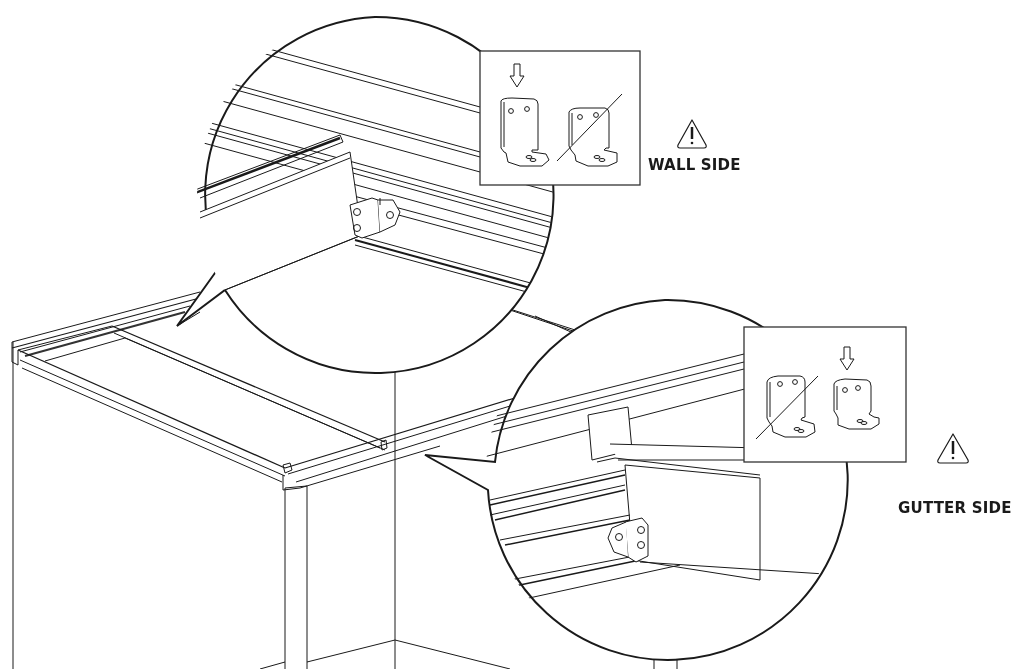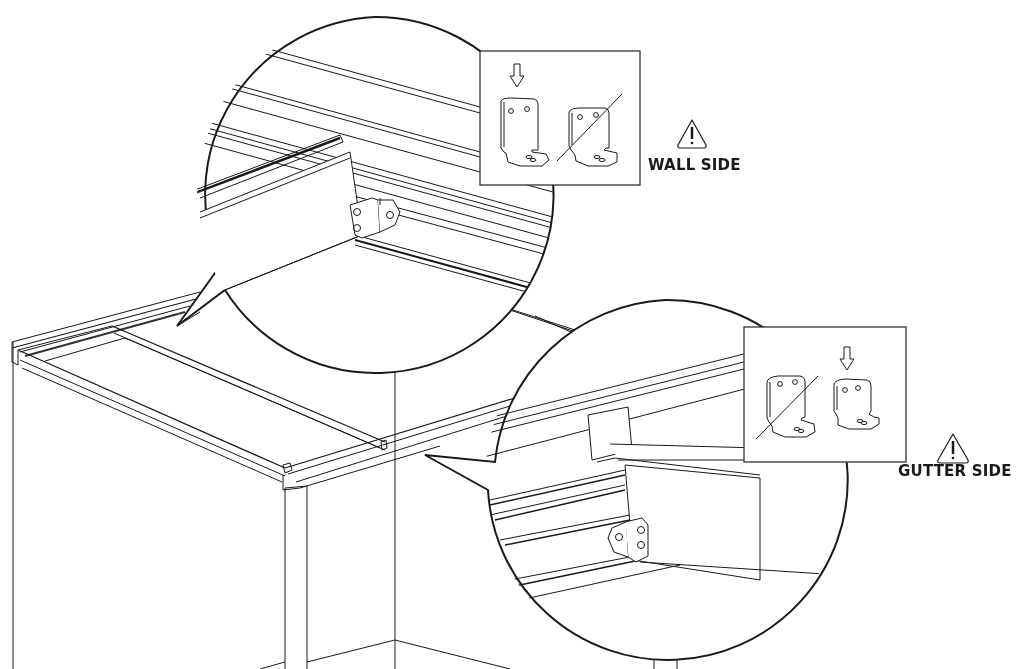--- a/index.html
+++ b/index.html
@@ -205,13 +205,13 @@
     <circle cx="692" cy="143" r="1.3" fill="#1a1a1a" stroke="none"></circle>
   </g>
   <g fill="none" stroke="#1a1a1a" stroke-width="1.2">
     <path d="M953 434 L968 460 Q969 463 966 463 L940 463 Q937 463 938 460 Z" stroke-linejoin="round"></path>
     <line x1="953" y1="441" x2="953" y2="454" stroke-width="2.5"></line>
     <circle cx="953" cy="458" r="1.3" fill="#1a1a1a" stroke="none"></circle>
   </g>
 </svg>
 
 <div class="label" style="left:648px; top:156px;">WALL SIDE</div>
-<div class="label" style="left:898px; top:462px;">GUTTER SIDE</div>
+<div class="label" style="left:898px; top:499px;">GUTTER SIDE</div>
 
 </body></html>

